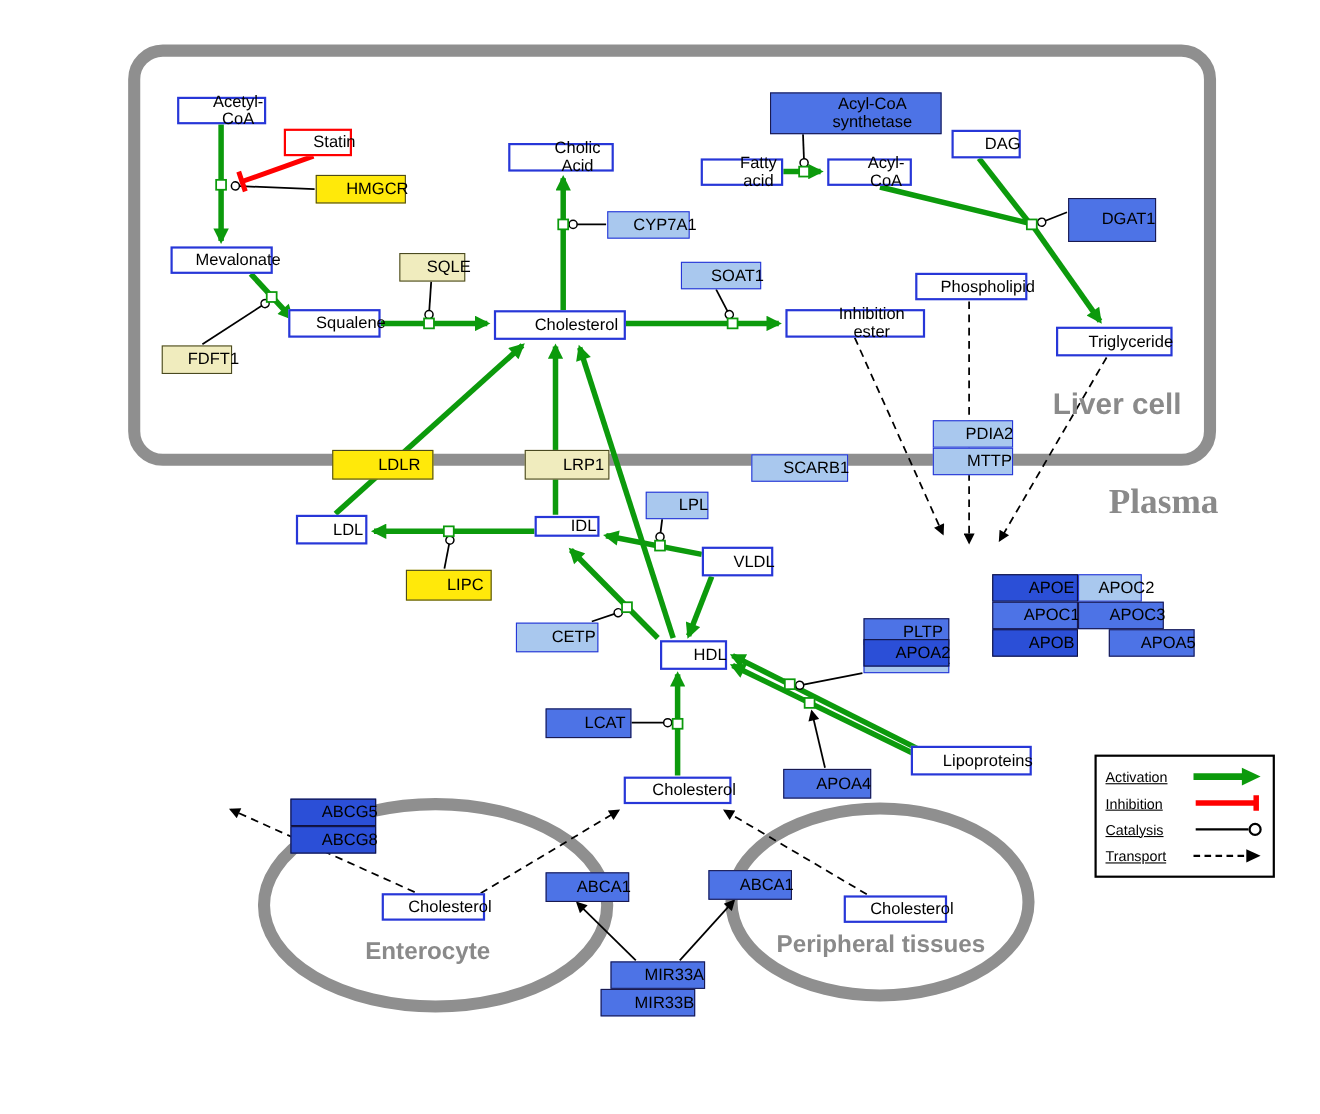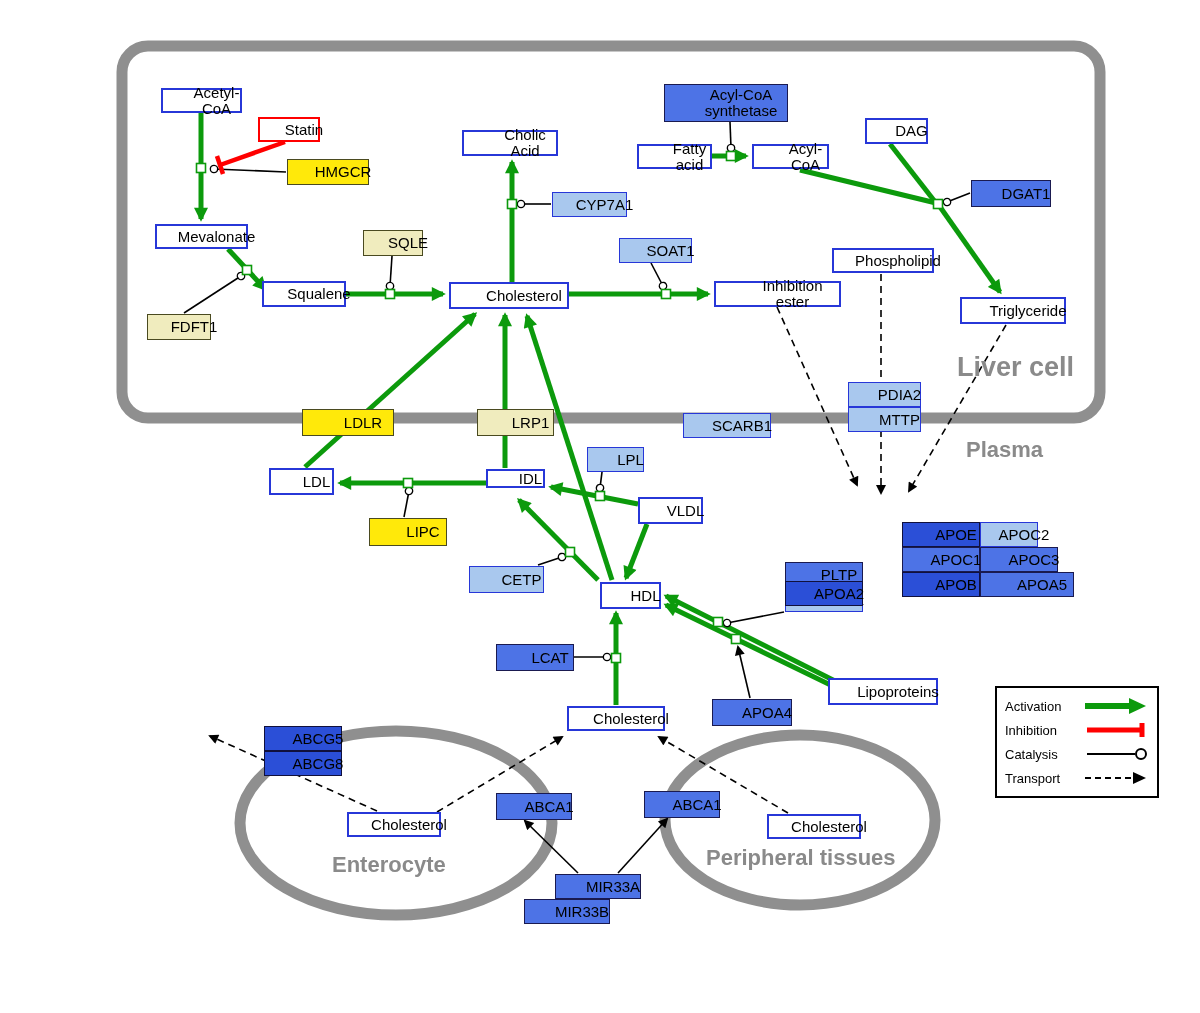--- a/index.html
+++ b/index.html
@@ -18,21 +18,21 @@
   .yellow  { background:#ffe90a; border:1.5px solid #4a4a20; }
   .pale    { background:#f0ecbe; border:1.5px solid #4a4a20; }
   .lblue   { background:#a9c8ee; border:1.5px solid #2737d8; }
   .mblue   { background:#4d73e6; border:1.5px solid #1a1a50; }
   .dblue   { background:#2b4fd7; border:1.5px solid #10103c; }
   .comp-label { position:absolute; z-index:2; font-weight:bold; color:#8a8a8a; }
   .legend {
     position:absolute; z-index:3; background:#fff; border:2px solid #000;
     padding:6px 6px;
   }
-  .lrow { display:flex; align-items:center; justify-content:space-between; height:24px; padding:0 2px; }
+  .lrow { display:flex; align-items:center; justify-content:space-between; height:24px; padding:0 2px;text-decoration:underline; }
   .lrow span { font-size:13px; color:#000; }
 </style>
 </head>
 <body>
 
 <div class="canvas">
 
   <svg class="layer" width="1200" height="1013">
     <defs>
       <marker id="ag" viewBox="0 0 10 10" refX="8" refY="5" markerWidth="16" markerHeight="14" orient="auto" markerUnits="userSpaceOnUse">
@@ -117,41 +117,41 @@
       <rect x="403.5" y="478.5" width="9" height="9"></rect>
       <rect x="595.5" y="491.5" width="9" height="9"></rect>
       <rect x="565.5" y="547.5" width="9" height="9"></rect>
       <rect x="611.5" y="653.5" width="9" height="9"></rect>
       <rect x="713.5" y="617.5" width="9" height="9"></rect>
       <rect x="731.5" y="634.5" width="9" height="9"></rect>
     </g>
   </svg>
 
   <div class="comp-label" style="left:957px;top:352px;font-size:27px;">Liver cell</div>
-  <div class="comp-label" style="left:966px;top:437px;font-size:22px;">Plasma</div>
+  <div class="comp-label" style="left:1008px;top:437px;font-size:32px;font-family:Liberation Serif, serif;">Plasma</div>
   <div class="comp-label" style="left:332px;top:852px;font-size:22px;">Enterocyte</div>
   <div class="comp-label" style="left:706px;top:845px;font-size:22px;">Peripheral tissues</div>
 
   <div class="node metab" style="left:161px;top:88px;width:81px;height:25px">Acetyl-CoA</div>
   <div class="node statin" style="left:258px;top:117px;width:62px;height:25px">Statin</div>
   <div class="node yellow" style="left:287px;top:159px;width:82px;height:26px">HMGCR</div>
   <div class="node metab" style="left:155px;top:224px;width:93px;height:25px">Mevalonate</div>
   <div class="node pale" style="left:363px;top:230px;width:60px;height:26px">SQLE</div>
   <div class="node pale" style="left:147px;top:314px;width:64px;height:26px">FDFT1</div>
   <div class="node metab" style="left:262px;top:281px;width:84px;height:26px">Squalene</div>
   <div class="node metab" style="left:449px;top:282px;width:120px;height:27px">Cholesterol</div>
   <div class="node metab" style="left:462px;top:130px;width:96px;height:26px">Cholic Acid</div>
   <div class="node lblue" style="left:552px;top:192px;width:75px;height:25px">CYP7A1</div>
   <div class="node lblue" style="left:619px;top:238px;width:73px;height:25px">SOAT1</div>
   <div class="node metab" style="left:714px;top:281px;width:127px;height:26px">Inhibition ester</div>
-  <div class="node mblue" style="left:664px;top:84px;width:124px;height:38px">Acyl-CoA synthetase</div>
+  <div class="node mblue" style="left:700px;top:84px;width:156px;height:38px">Acyl-CoA synthetase</div>
   <div class="node metab" style="left:637px;top:144px;width:75px;height:25px">Fatty acid</div>
   <div class="node metab" style="left:752px;top:144px;width:77px;height:25px">Acyl-CoA</div>
   <div class="node metab" style="left:865px;top:118px;width:63px;height:26px">DAG</div>
-  <div class="node mblue" style="left:971px;top:180px;width:80px;height:27px">DGAT1</div>
+  <div class="node mblue" style="left:971px;top:180px;width:80px;height:40px">DGAT1</div>
   <div class="node metab" style="left:832px;top:248px;width:102px;height:25px">Phospholipid</div>
   <div class="node metab" style="left:960px;top:297px;width:106px;height:27px">Triglyceride</div>
   <div class="node lblue" style="left:848px;top:382px;width:73px;height:25px">PDIA2</div>
   <div class="node lblue" style="left:848px;top:407px;width:73px;height:25px">MTTP</div>
 
   <div class="node yellow" style="left:302px;top:409px;width:92px;height:27px">LDLR</div>
   <div class="node pale" style="left:477px;top:409px;width:77px;height:27px">LRP1</div>
   <div class="node lblue" style="left:683px;top:413px;width:88px;height:25px">SCARB1</div>
 
   <div class="node metab" style="left:269px;top:468px;width:65px;height:27px">LDL</div>
@@ -165,31 +165,31 @@
   <div class="node mblue" style="left:785px;top:562px;width:78px;height:25px">PLTP</div>
   <div class="node lblue" style="left:785px;top:587px;width:78px;height:25px">APOA1</div>
   <div class="node dblue" style="left:785px;top:581px;width:78px;height:25px">APOA2</div>
   <div class="node mblue" style="left:712px;top:699px;width:80px;height:27px">APOA4</div>
   <div class="node metab" style="left:828px;top:678px;width:110px;height:27px">Lipoproteins</div>
   <div class="node dblue" style="left:902px;top:522px;width:78px;height:25px">APOE</div>
   <div class="node lblue" style="left:980px;top:522px;width:58px;height:25px">APOC2</div>
   <div class="node mblue" style="left:902px;top:547px;width:78px;height:25px">APOC1</div>
   <div class="node mblue" style="left:980px;top:547px;width:78px;height:25px">APOC3</div>
   <div class="node dblue" style="left:902px;top:572px;width:78px;height:25px">APOB</div>
-  <div class="node mblue" style="left:980px;top:572px;width:94px;height:25px">APOA5</div>
+  <div class="node mblue" style="left:1008px;top:572px;width:78px;height:25px">APOA5</div>
   <div class="node metab" style="left:567px;top:706px;width:98px;height:25px">Cholesterol</div>
 
   <div class="node dblue" style="left:264px;top:726px;width:78px;height:25px">ABCG5</div>
   <div class="node dblue" style="left:264px;top:751px;width:78px;height:25px">ABCG8</div>
   <div class="node metab" style="left:347px;top:812px;width:94px;height:25px">Cholesterol</div>
   <div class="node mblue" style="left:496px;top:793px;width:76px;height:27px">ABCA1</div>
   <div class="node mblue" style="left:644px;top:791px;width:76px;height:27px">ABCA1</div>
   <div class="node metab" style="left:767px;top:814px;width:94px;height:25px">Cholesterol</div>
   <div class="node mblue" style="left:555px;top:874px;width:86px;height:25px">MIR33A</div>
-  <div class="node mblue" style="left:524px;top:899px;width:86px;height:25px">MIR33B</div>
+  <div class="node mblue" style="left:546px;top:899px;width:86px;height:25px">MIR33B</div>
 
   <div class="legend" style="left:995px;top:686px;width:164px;">
     <div class="lrow">
       <span>Activation</span>
       <svg width="66" height="18">
         <line x1="2" y1="9" x2="48" y2="9" stroke="#0c9a0c" stroke-width="6"></line>
         <polygon points="46,1 63,9 46,17" fill="#0c9a0c"></polygon>
       </svg>
     </div>
     <div class="lrow">

